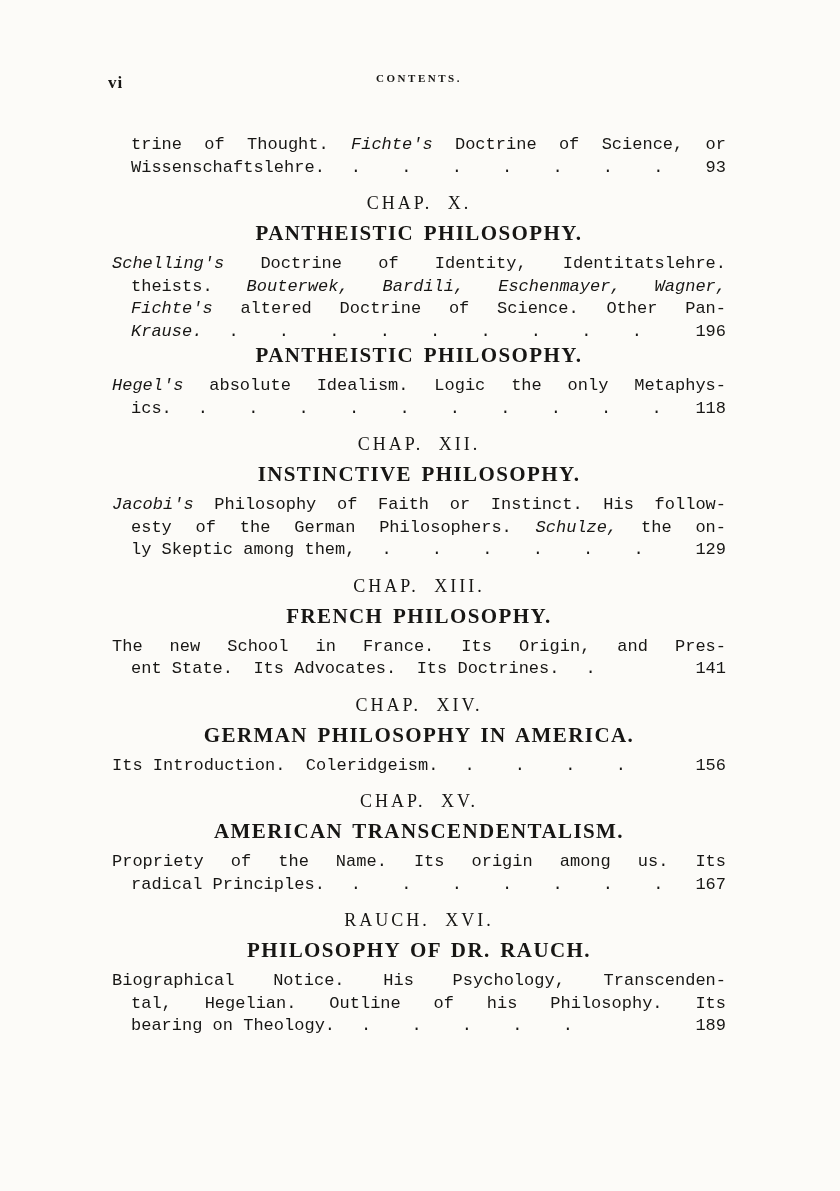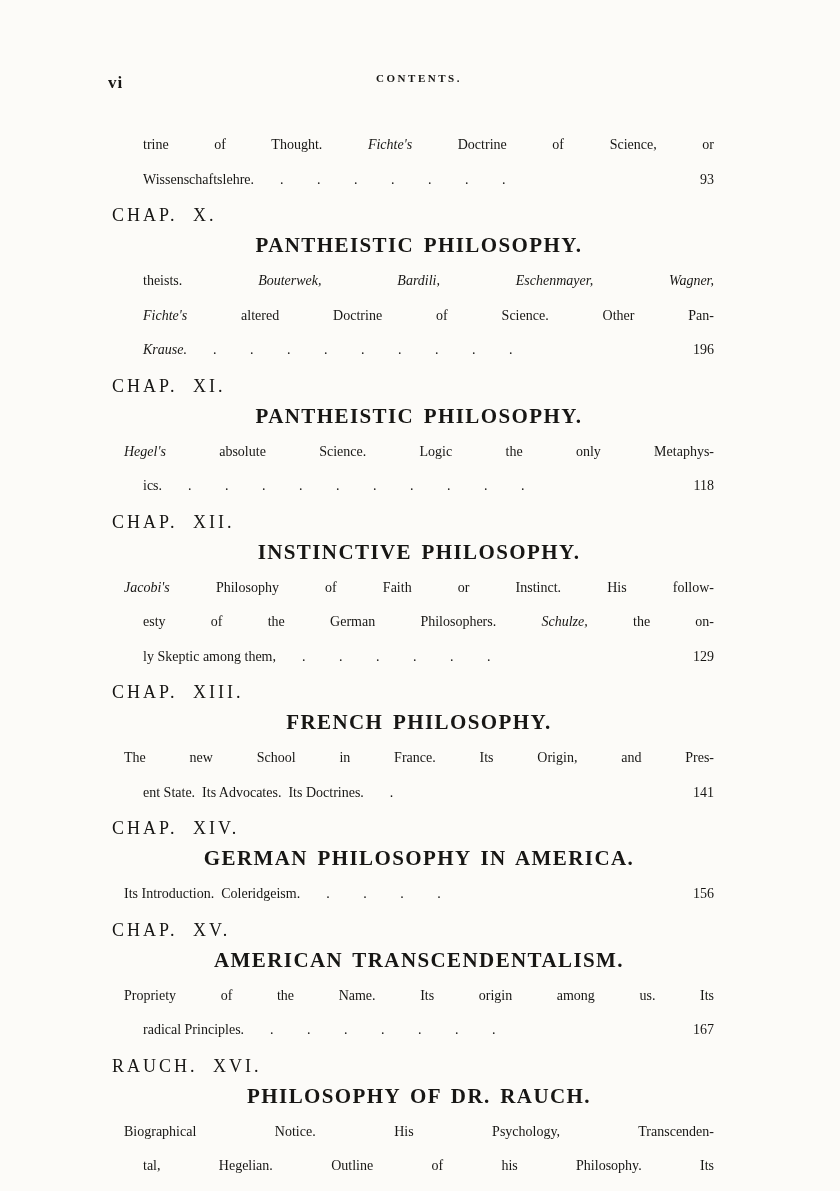--- a/index.html
+++ b/index.html
@@ -29,36 +29,38 @@
     font-size: 17px; font-weight: 700; letter-spacing: 1px;
   }
   .head-title {
     text-align: center;
     font-size: 11px; font-weight: 700;
     letter-spacing: 2.5px;
   }
   .toc { margin-top: 40px; }
   .chap {
     margin: 14px 0 7px;
+    text-align: center;
     font-size: 18px;
     letter-spacing: 3px;
     word-spacing: 8px;
   }
   .title {
     margin: 0 0 7px;
     text-align: center;
     font-size: 21px;
     font-weight: 700;
     letter-spacing: 1.4px;
     word-spacing: 3px;
   }
   p.line {
-    margin: 12px;
-    font-size: 14px;
+    margin: 0;
+    font-size: 17px;
     line-height: 22.5px;
+    font-family: Liberation Mono, monospace;
   }
   .j { text-align: justify; text-align-last: justify; }
   .ind { padding-left: 19px; }
   .last { display: flex; align-items: center; }
   .last .segs { white-space: pre; flex: none; }
   .dots {
     flex: 1 1 auto;
     overflow: hidden;
     white-space: nowrap;
     word-spacing: 30px;
@@ -86,33 +88,33 @@
         <p class="line last ind">
           <span class="segs"><span>Wissenschaftslehre.</span></span>
           <span class="dots">. . . . . . .</span>
           <span class="pg">93</span>
         </p>
       </section>
 
       <section class="entry">
         <p class="chap">CHAP. X.</p>
         <p class="title">PANTHEISTIC PHILOSOPHY.</p>
+        <p class="line j"><span class="segs"><span class="it">Schelling's</span><span> Doctrine of Identity, Identitatslehre.</span></span></p>
         <p class="line j ind"><span class="segs"><span>theists.  </span><span class="it">Bouterwek, Bardili, Eschenmayer, Wagner,</span></span></p>
         <p class="line j ind"><span class="segs"><span class="it">Fichte's</span><span> altered Doctrine of Science.  Other Pan-</span></span></p>
         <p class="line last ind">
           <span class="segs"><span class="it">Krause.</span></span>
           <span class="dots">. . . . . . . . .</span>
           <span class="pg">196</span>
         </p>
       </section>
 
       <section class="entry">
-        <p class="chap">CHAP. XI.</p>
         <p class="title">PANTHEISTIC PHILOSOPHY.</p>
-        <p class="line j"><span class="segs"><span class="it">Hegel's</span><span> absolute Science.  Logic the only Metaphys-</span></span></p>
+        <p class="line j"><span class="segs"><span class="it">Hegel's</span><span> absolute Idealism.  Logic the only Metaphys-</span></span></p>
         <p class="line last ind">
           <span class="segs"><span>ics.</span></span>
           <span class="dots">. . . . . . . . . .</span>
           <span class="pg">118</span>
         </p>
       </section>
 
       <section class="entry">
         <p class="chap">CHAP. XII.</p>
         <p class="title">INSTINCTIVE PHILOSOPHY.</p>

